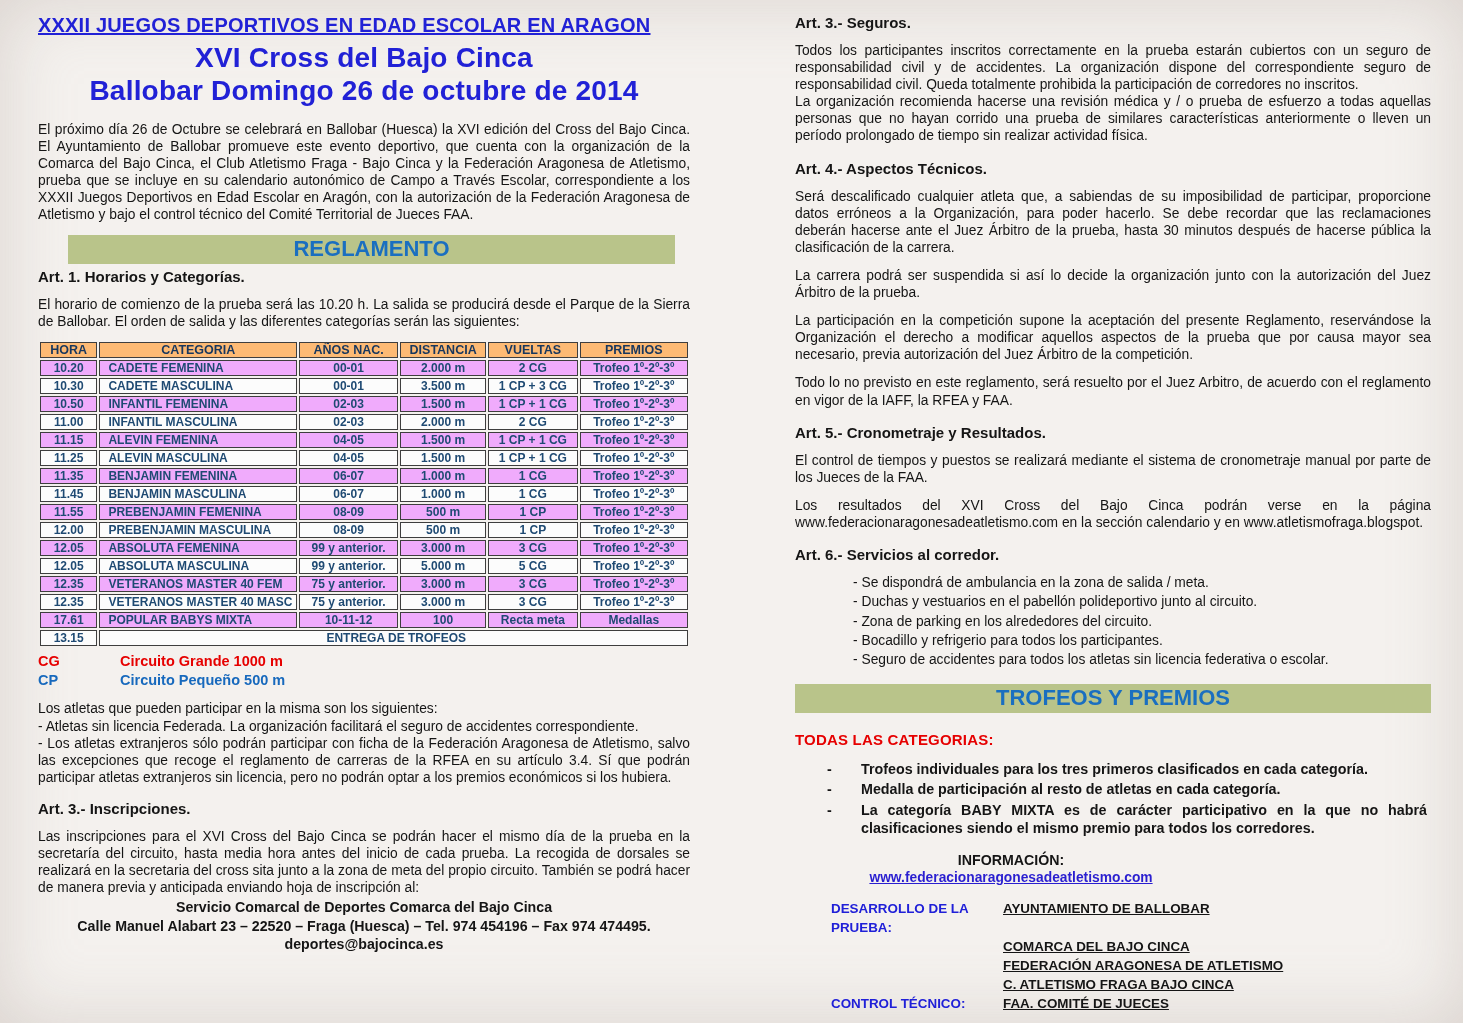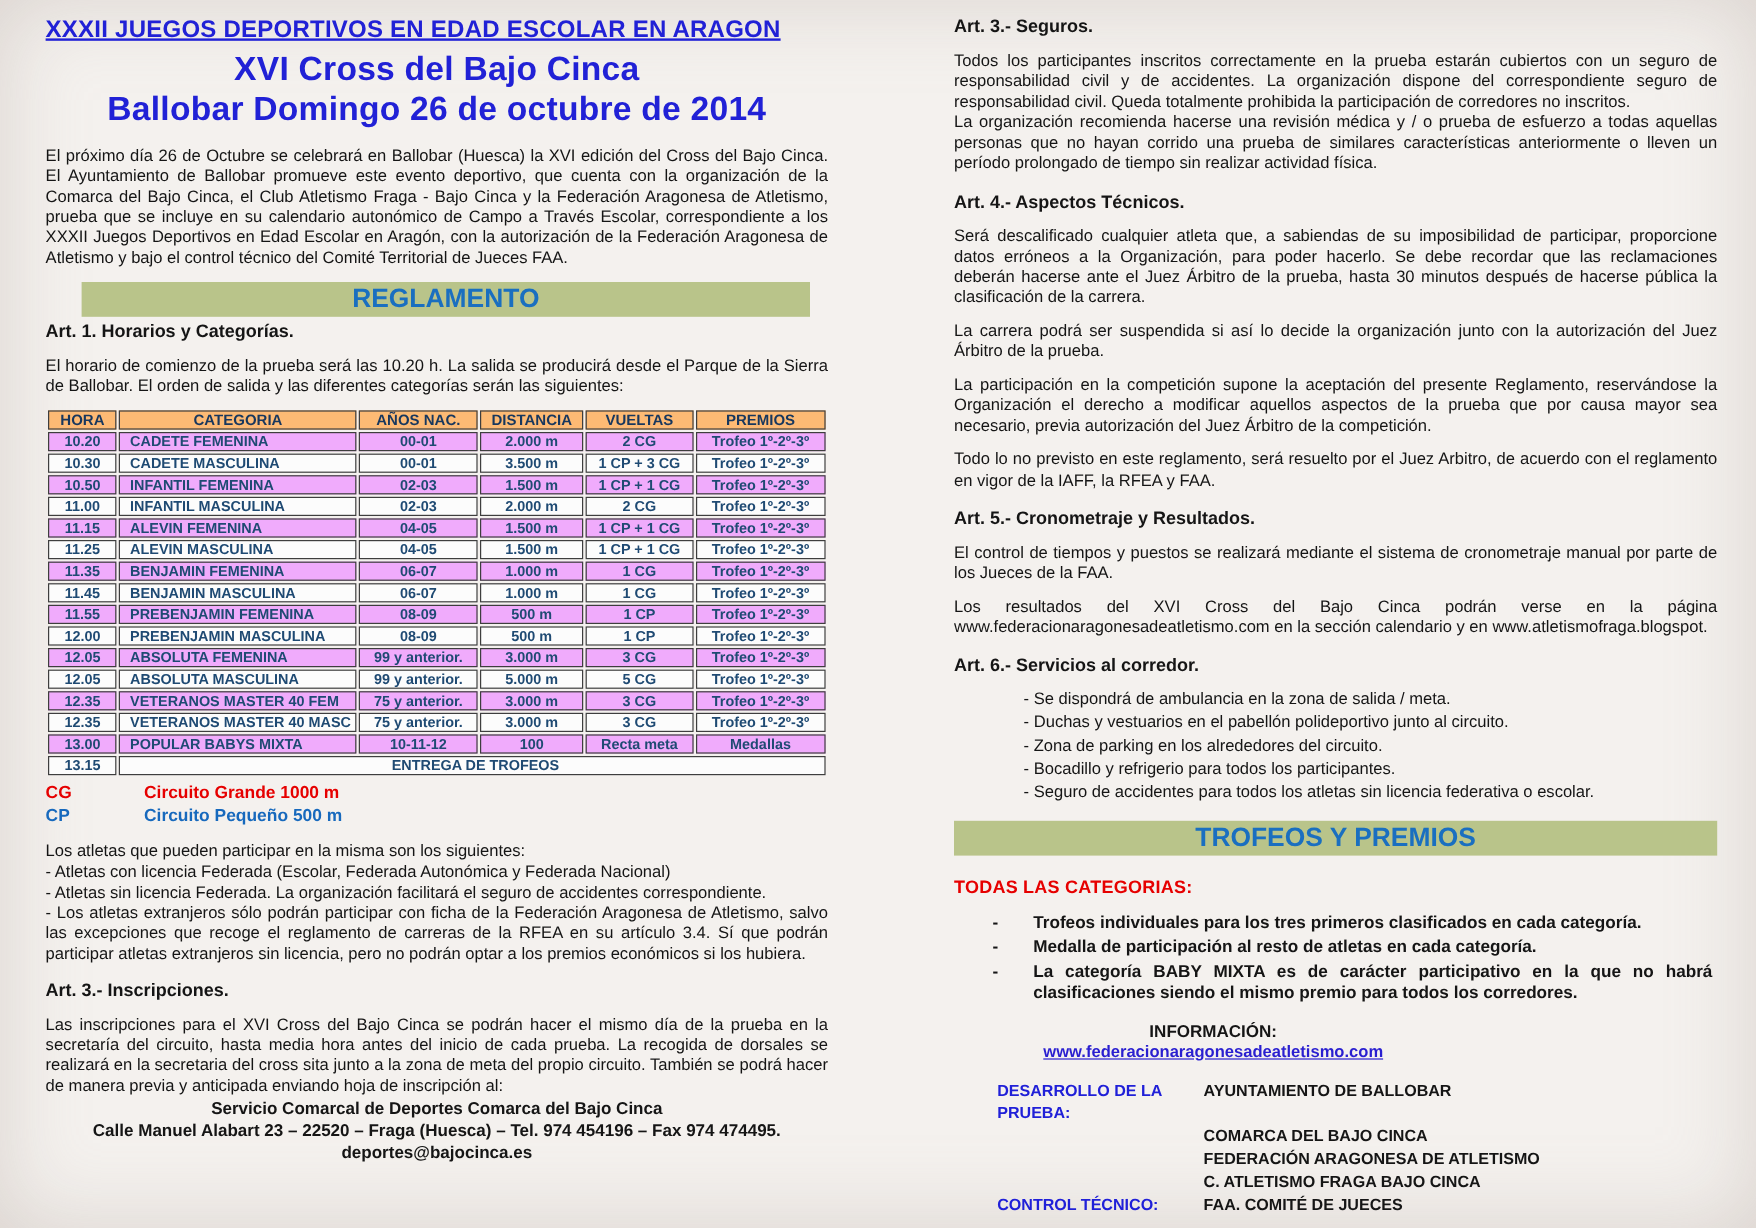--- a/index.html
+++ b/index.html
@@ -96,21 +96,21 @@
   .info-block { width: 400px; margin-left: 16px; margin-top: 14px; text-align: center; }
   .info-heading { font-weight: bold; font-size: 14.2px; }
   .info-link {
     display: inline-block; color: #2a1fd0; font-weight: bold; font-size: 13.8px;
     text-decoration: underline; margin-top: 1px; cursor: pointer;
   }
 
   .credits { margin-top: 13px; margin-left: 36px; font-size: 13.4px; font-weight: bold; line-height: 1.42; }
   .credit-row { display: flex; }
   .credit-label { width: 172px; flex: none; color: #2020d8; }
-  .credit-value { color: #151515; }
+  .credit-value { color: #151515; text-decoration: underline; }
 </style>
 </head>
 <body>
 
 <div class="page">
 
   <div class="col col-left">
     <div class="title-main">XXXII JUEGOS DEPORTIVOS EN EDAD ESCOLAR EN ARAGON</div>
     <div class="title-event">XVI Cross del Bajo Cinca</div>
     <div class="title-date">Ballobar Domingo 26 de octubre de 2014</div>
@@ -248,21 +248,21 @@
           </tr>
           <tr class="plain">
             <td>12.35</td>
             <td>VETERANOS MASTER 40 MASC</td>
             <td>75 y anterior.</td>
             <td>3.000 m</td>
             <td>3 CG</td>
             <td>Trofeo 1º-2º-3º</td>
           </tr>
           <tr class="shaded">
-            <td>13.00</td>
+            <td>17.61</td>
             <td>POPULAR BABYS MIXTA</td>
             <td>10-11-12</td>
             <td>100</td>
             <td>Recta meta</td>
             <td>Medallas</td>
           </tr>
         </tbody>
       <tbody>
         <tr class="plain">
           <td>13.15</td>
@@ -278,21 +278,20 @@
       </div>
       <div class="legend-row legend-cp">
         <span class="legend-code">CP</span>
         <span>Circuito Pequeño 500 m</span>
       </div>
     </div>
 
     <div class="mt">
       <div class="participant-line">Los atletas que pueden participar en la misma son los siguientes:</div>
       <div>
-          <div class="participant-line">- Atletas con licencia Federada (Escolar, Federada Autonómica y Federada Nacional)</div>
           <div class="participant-line">- Atletas sin licencia Federada. La organización facilitará el seguro de accidentes correspondiente.</div>
           <div class="participant-line">- Los atletas extranjeros sólo podrán participar con ficha de la Federación Aragonesa de Atletismo, salvo las excepciones que recoge el reglamento de carreras de la RFEA en su artículo 3.4. Sí que podrán participar atletas extranjeros sin licencia, pero no podrán optar a los premios económicos si los hubiera.</div>
         </div>
     </div>
 
     <div class="art-heading" style="margin-top:14px">Art. 3.- Inscripciones.</div>
     <div class="para mt">Las inscripciones para el XVI Cross del Bajo Cinca se podrán hacer el mismo día de la prueba en la secretaría del circuito, hasta media hora antes del inicio de cada prueba. La recogida de dorsales se realizará en la secretaria del cross sita junto a la zona de meta del propio circuito. También se podrá hacer de manera previa y anticipada enviando hoja de inscripción al:</div>
     <div class="contact">
       <div>Servicio Comarcal de Deportes Comarca del Bajo Cinca</div>
       <div>Calle Manuel Alabart 23 – 22520 – Fraga (Huesca) – Tel. 974 454196 – Fax 974 474495.</div>

